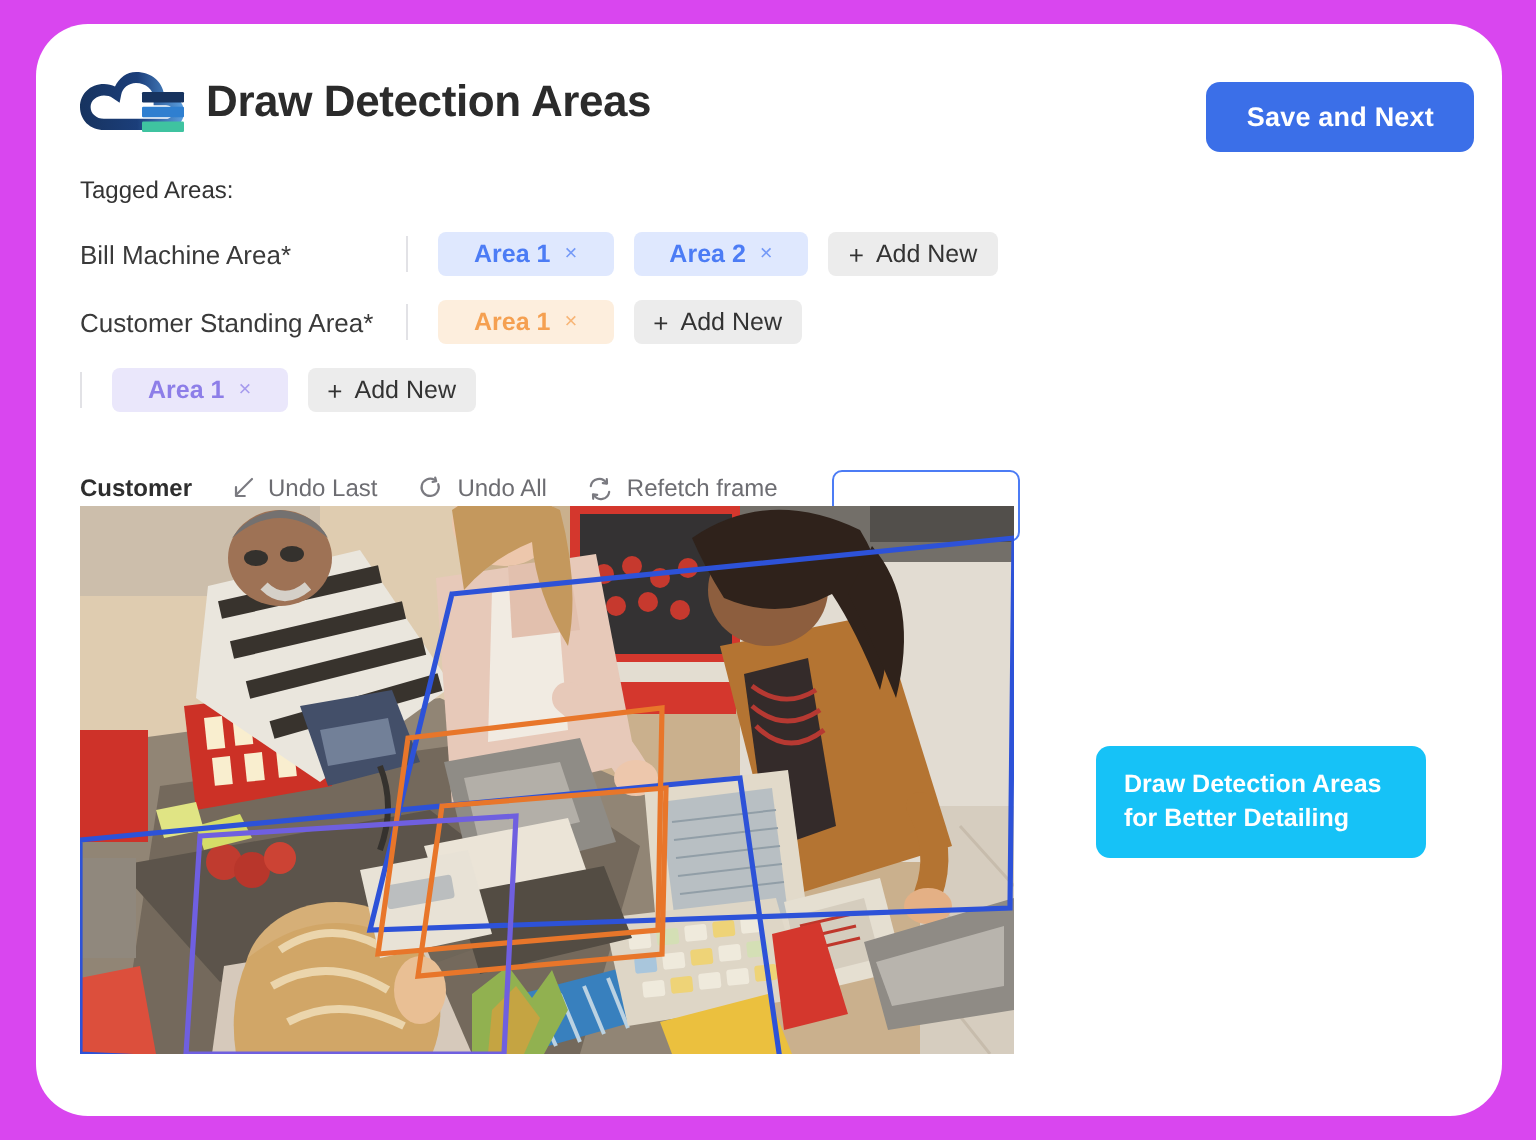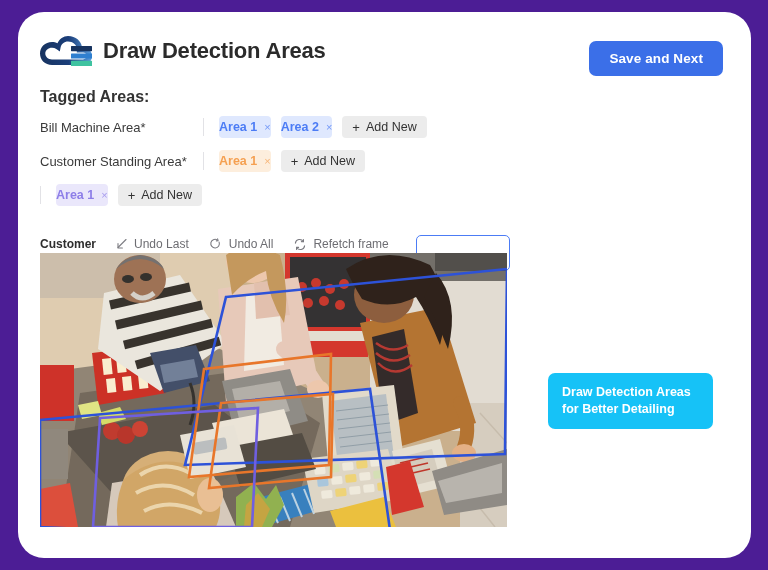--- a/index.html
+++ b/index.html
@@ -10,21 +10,21 @@
     overflow: hidden;
     background: #000000;
     font-family: "Liberation Sans", sans-serif;
     -webkit-font-smoothing: antialiased;
   }
 
   #app {
     position: relative;
     width: 768px;
     height: 570px;
-    background: #4c1d95;
+    background: #d946ef;
   }
 
   
   #card {
     position: absolute;
     left: 18px;
     top: 12px;
     width: 733px;
     height: 546px;
     background: #ffffff;
@@ -54,42 +54,42 @@
     top: 26px;
     font-size: 22px;
     font-weight: 700;
     color: #2b2b2b;
     letter-spacing: -0.2px;
     white-space: nowrap;
   }
 
   .save-next-btn {
     position: absolute;
-    right: 28px;
+    right: 14px;
     top: 29px;
     height: 35px;
     padding: 0 20px;
     background: #3b6fe8;
     color: #ffffff;
     border: none;
     border-radius: 7px;
     font-size: 13.5px;
     font-weight: 600;
     font-family: "Liberation Sans", sans-serif;
     cursor: pointer;
     letter-spacing: 0.1px;
   }
 
   
   .tagged-heading {
     position: absolute;
     left: 22px;
     top: 76px;
-    font-size: 16px;
-    font-weight: 700;
+    font-size: 12px;
+    font-weight: 400;
     color: #333333;
   }
 
   .rows {
     position: absolute;
     left: 22px;
     top: 98px;
     width: 480px;
   }
 
@@ -113,21 +113,21 @@
     height: 18px;
     background: #e2e2e6;
     flex: 0 0 1px;
     margin-right: 15px;
   }
 
   .chip {
     display: inline-flex;
     align-items: center;
     height: 22px;
-    padding: 0 0;
+    padding: 0 18px;
     border-radius: 4px;
     font-size: 12.5px;
     font-weight: 600;
     margin-right: 10px;
     cursor: pointer;
     white-space: nowrap;
   }
   .chip .x {
     margin-left: 7px;
     font-size: 11px;

